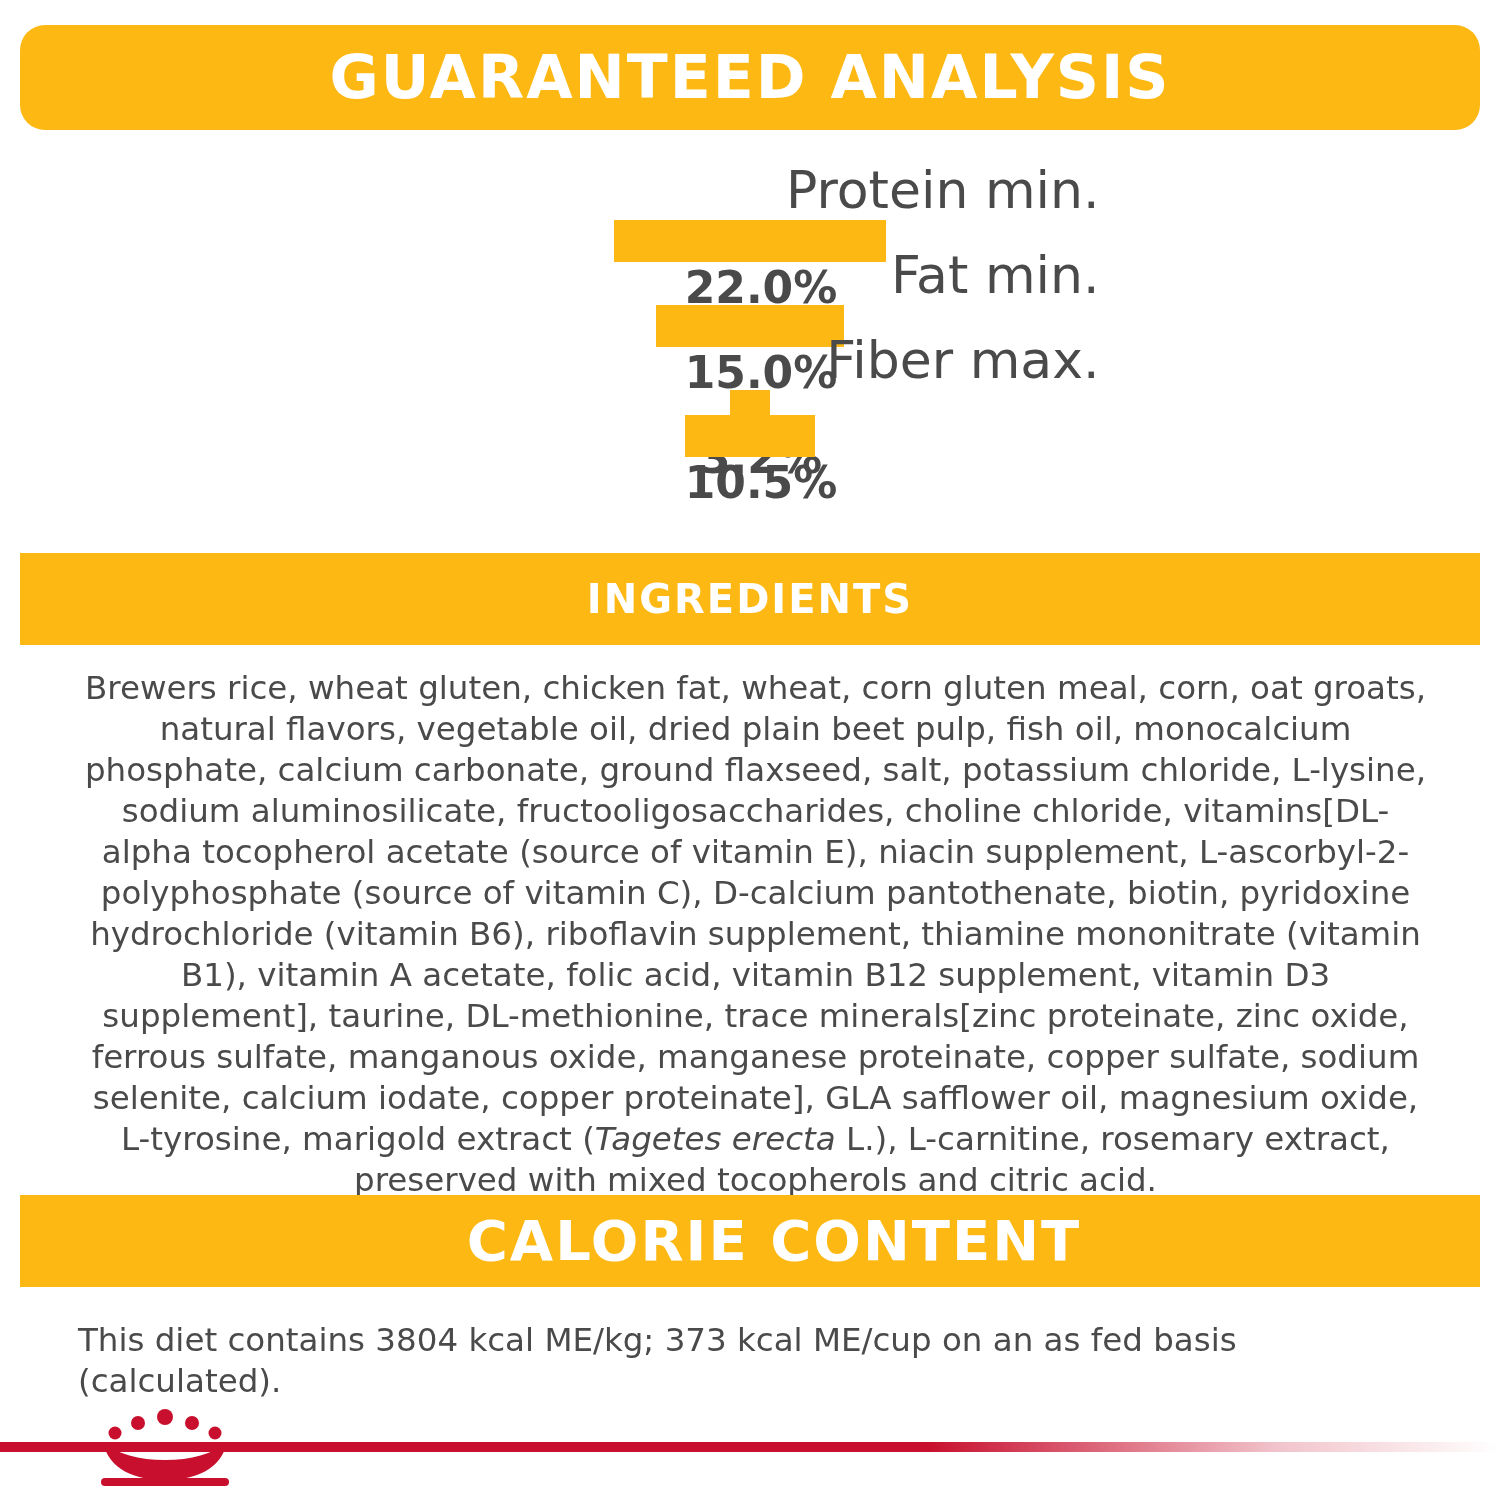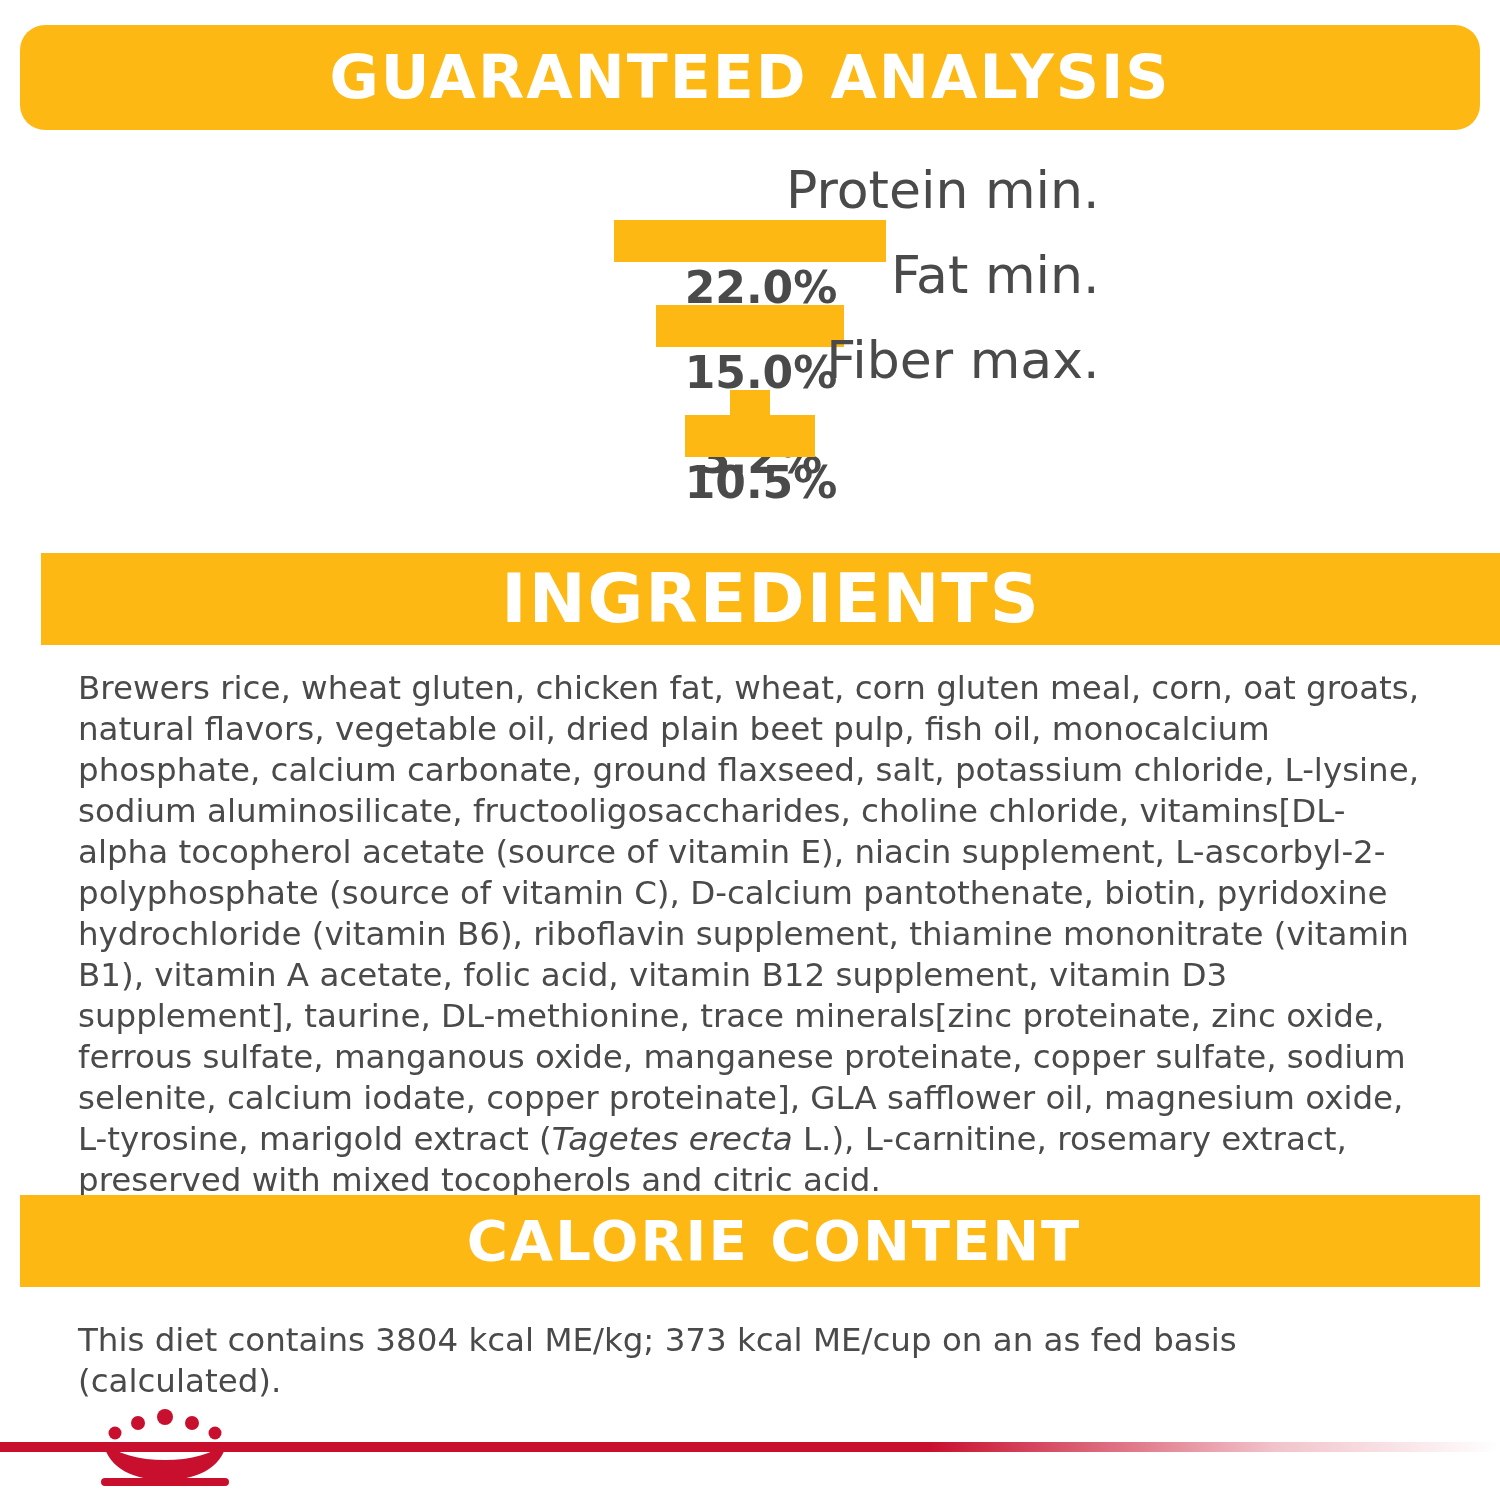--- a/index.html
+++ b/index.html
@@ -40,22 +40,21 @@
     font-size: 60px;
     border-radius: 25px;
   }
   .bar-ing {
     position: absolute;
     left: 20px;
     top: 553px;
     width: 1460px;
     height: 92px;
     line-height: 92px;
-    font-size: 68px;
-    margin-left: 21px;
+    font-size: 40px;
   }
   .bar-cal {
     position: absolute;
     left: 20px;
     top: 1195px;
     width: 1460px;
     height: 92px;
     line-height: 92px;
     font-size: 56px;
     padding-left: 48px;
@@ -98,21 +97,21 @@
 
   
   .ingredients {
     position: absolute;
     left: 78px;
     top: 668px;
     width: 1355px;
     font-size: 32.5px;
     line-height: 41px;
     color: #4a4a4a;
-    text-align: left;
+    text-align: center;
   }
   .ingredients i { font-style: italic; }
 
   
   .calories {
     position: absolute;
     left: 78px;
     top: 1320px;
     width: 1360px;
     font-size: 32.5px;

